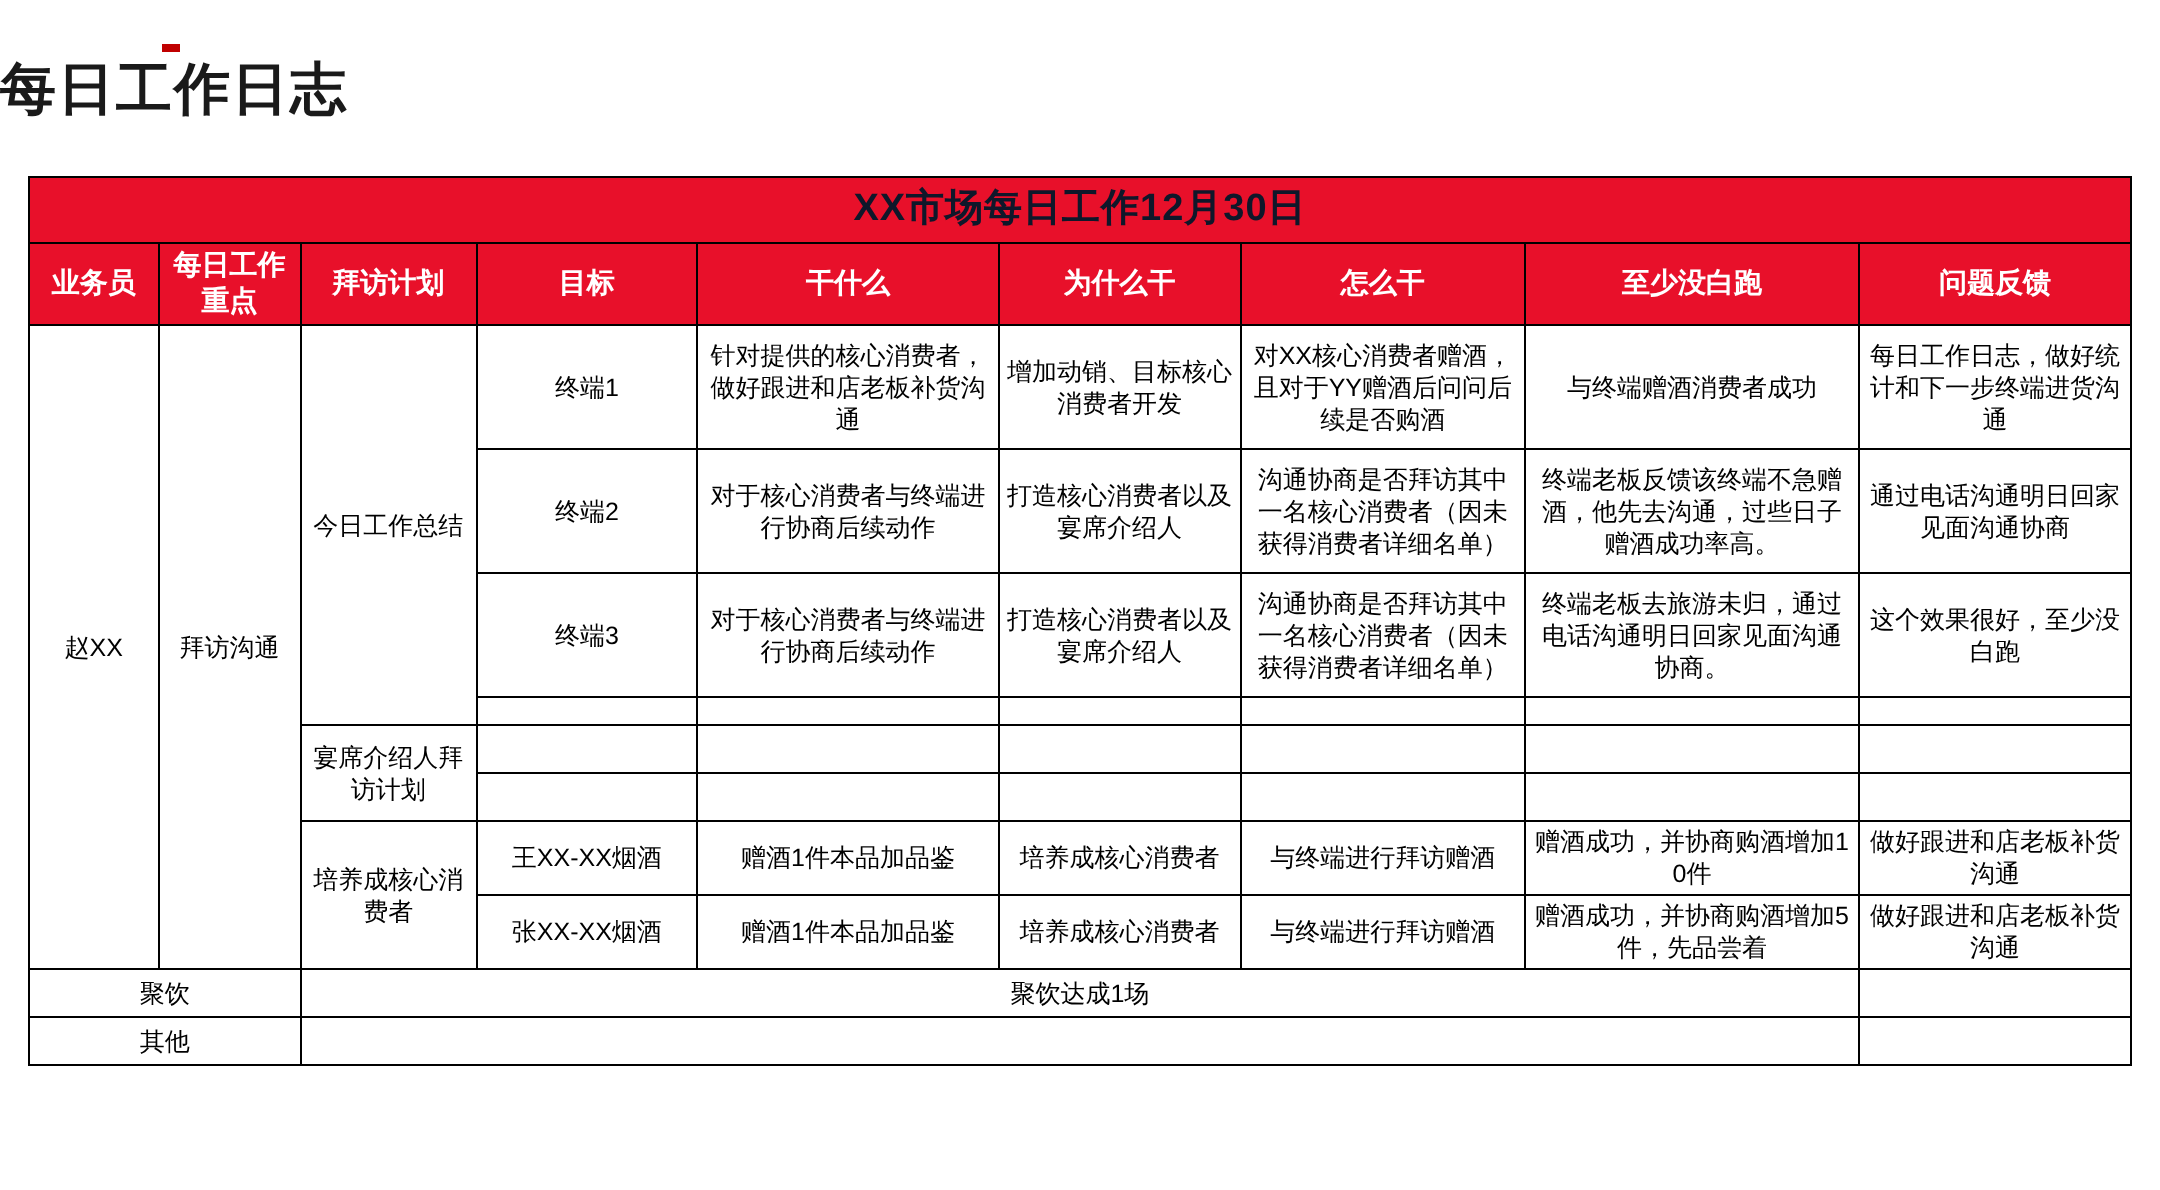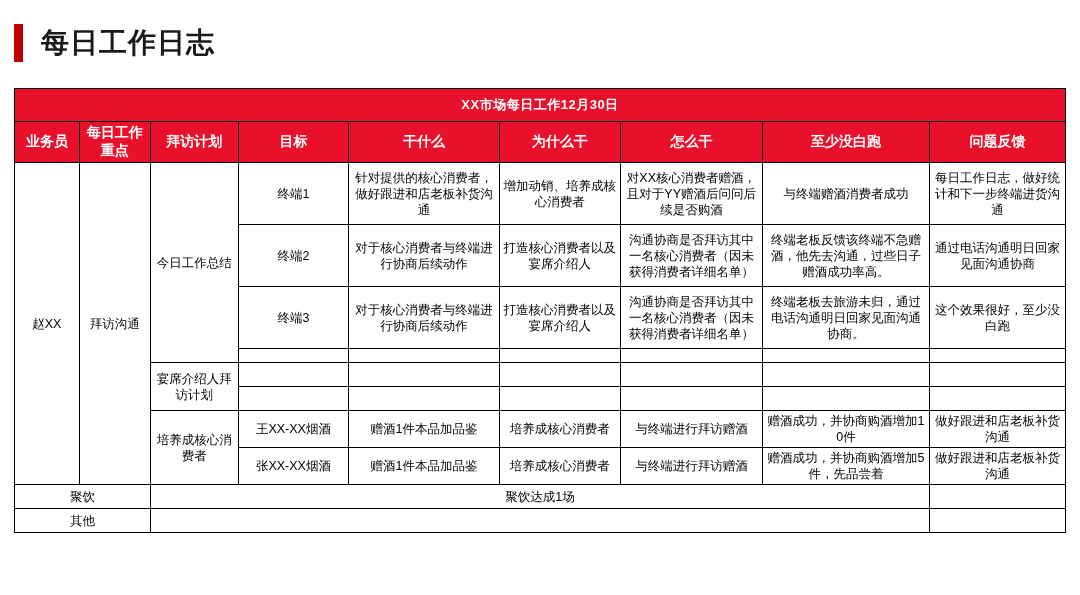--- a/index.html
+++ b/index.html
@@ -21,20 +21,21 @@
     box-sizing: border-box;
   }
   
   .title-row {
     position: absolute;
     left: 0;
     top: 22px;
     display: flex;
     align-items: center;
     height: 42px;
+    flex-direction: column;
   }
   .title-bar {
     width: 9px;
     height: 38px;
     background: #c00000;
     margin-left: 14px;
     margin-right: 18px;
   }
   .title-text {
     font-size: 28px;
@@ -58,22 +59,22 @@
   table.sheet td, table.sheet th {
     border: 1px solid #000000;
     padding: 2px 3px;
     vertical-align: middle;
     text-align: center;
     line-height: 1.28;
     word-break: break-all;
   }
   .banner {
     background: #e8102a;
-    color: #ffffff;
-    font-size: 13px;
+    color: #0f172a;
+    font-size: 19px;
     font-weight: bold;
     height: 28px;
     letter-spacing: 0.5px;
   }
   .hdr {
     background: #e8102a;
     color: #ffffff;
     font-weight: bold;
     font-size: 14px;
     height: 36px;
@@ -122,21 +123,21 @@
         <td class="hdr">至少没白跑</td>
         <td class="hdr">问题反馈</td>
       </tr>
 
       <tr class="tall">
         <td rowspan="8">赵XX</td>
         <td rowspan="8">拜访沟通</td>
         <td rowspan="4">今日工作总结</td>
         <td>终端1</td>
         <td>针对提供的核心消费者，做好跟进和店老板补货沟通</td>
-        <td>增加动销、培养成核心消费者</td>
+        <td>增加动销、目标核心消费者开发</td>
         <td>对XX核心消费者赠酒，且对于YY赠酒后问问后续是否购酒</td>
         <td>与终端赠酒消费者成功</td>
         <td>每日工作日志，做好统计和下一步终端进货沟通</td>
       </tr>
 
       <tr class="tall">
         <td>终端2</td>
         <td>对于核心消费者与终端进行协商后续动作</td>
         <td>打造核心消费者以及宴席介绍人</td>
         <td>沟通协商是否拜访其中一名核心消费者（因未获得消费者详细名单）</td>

